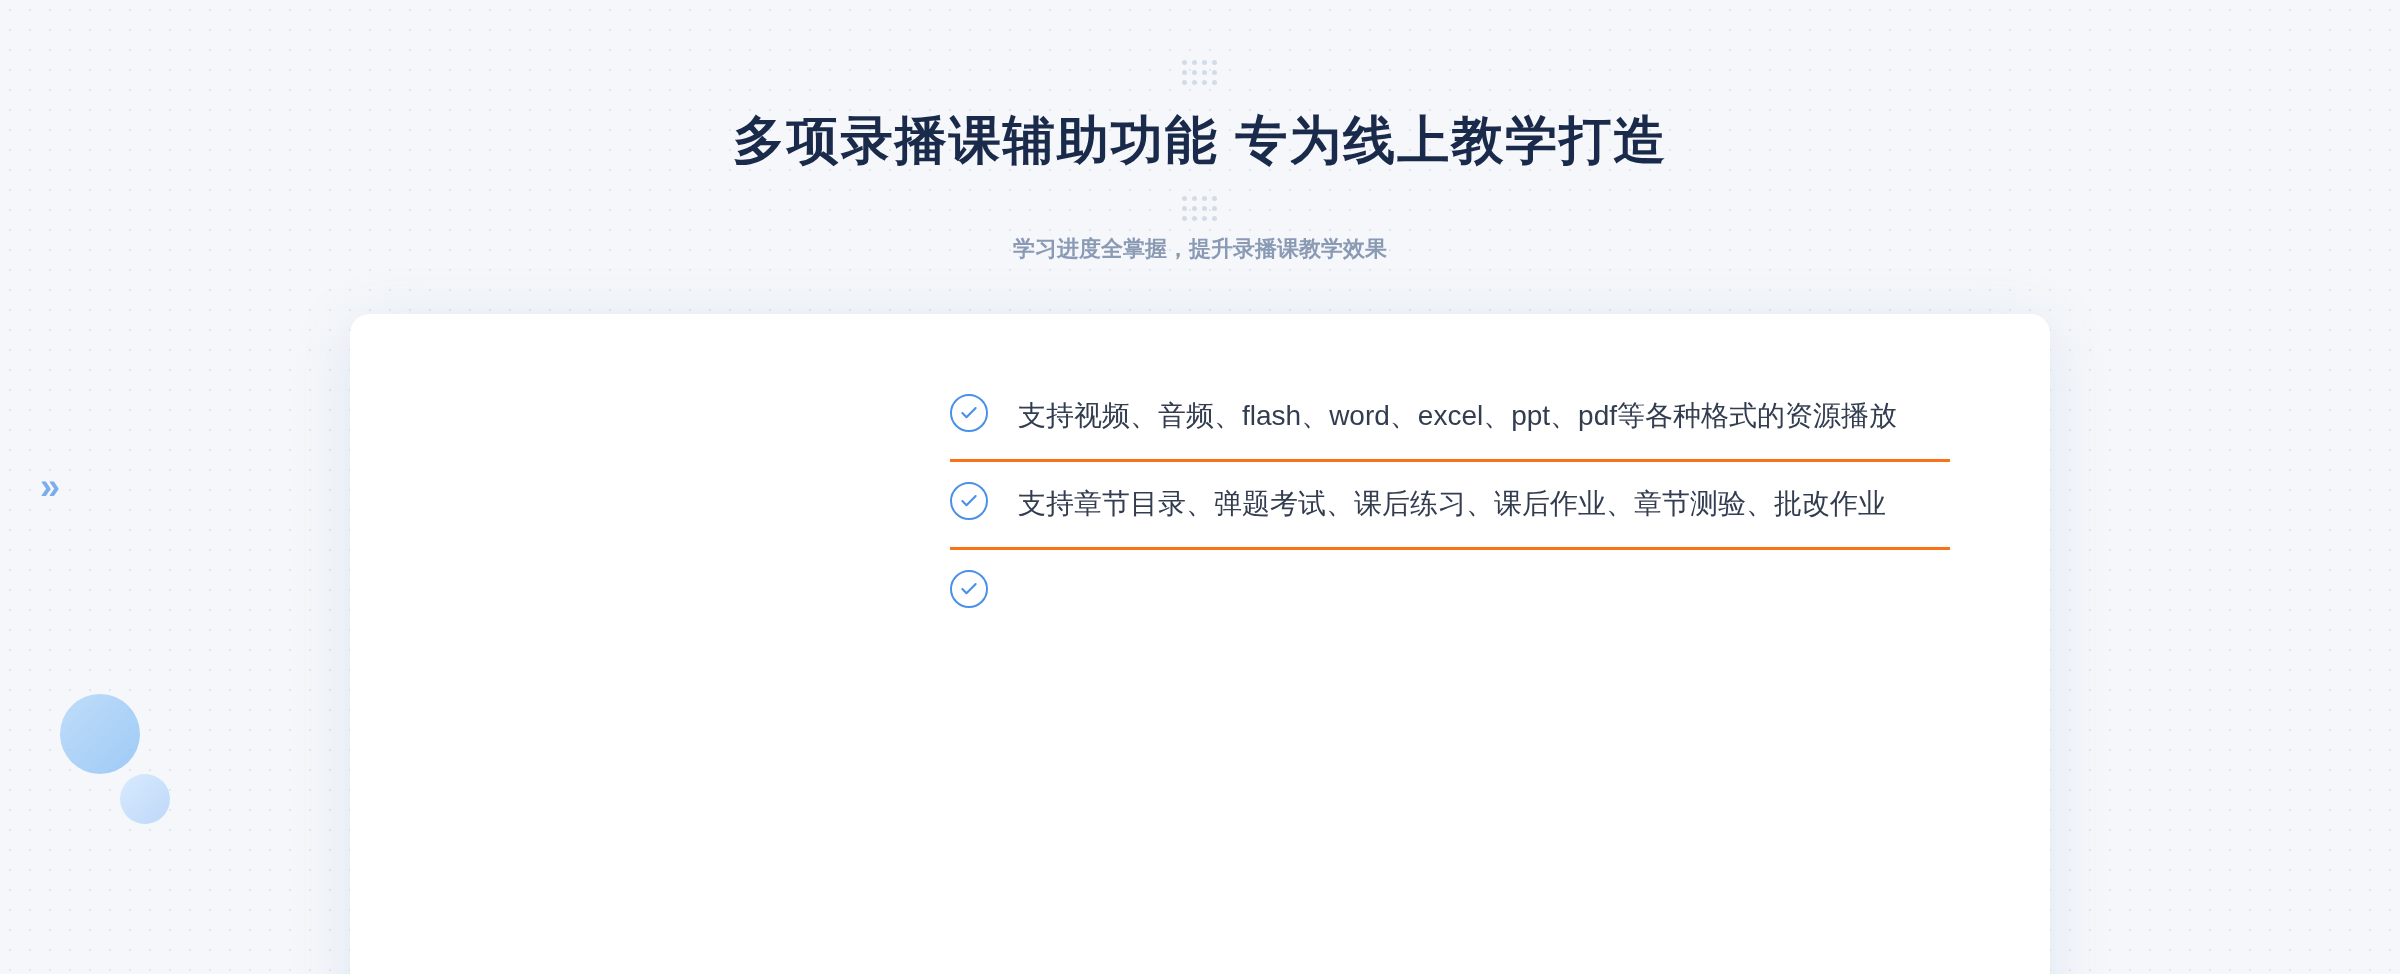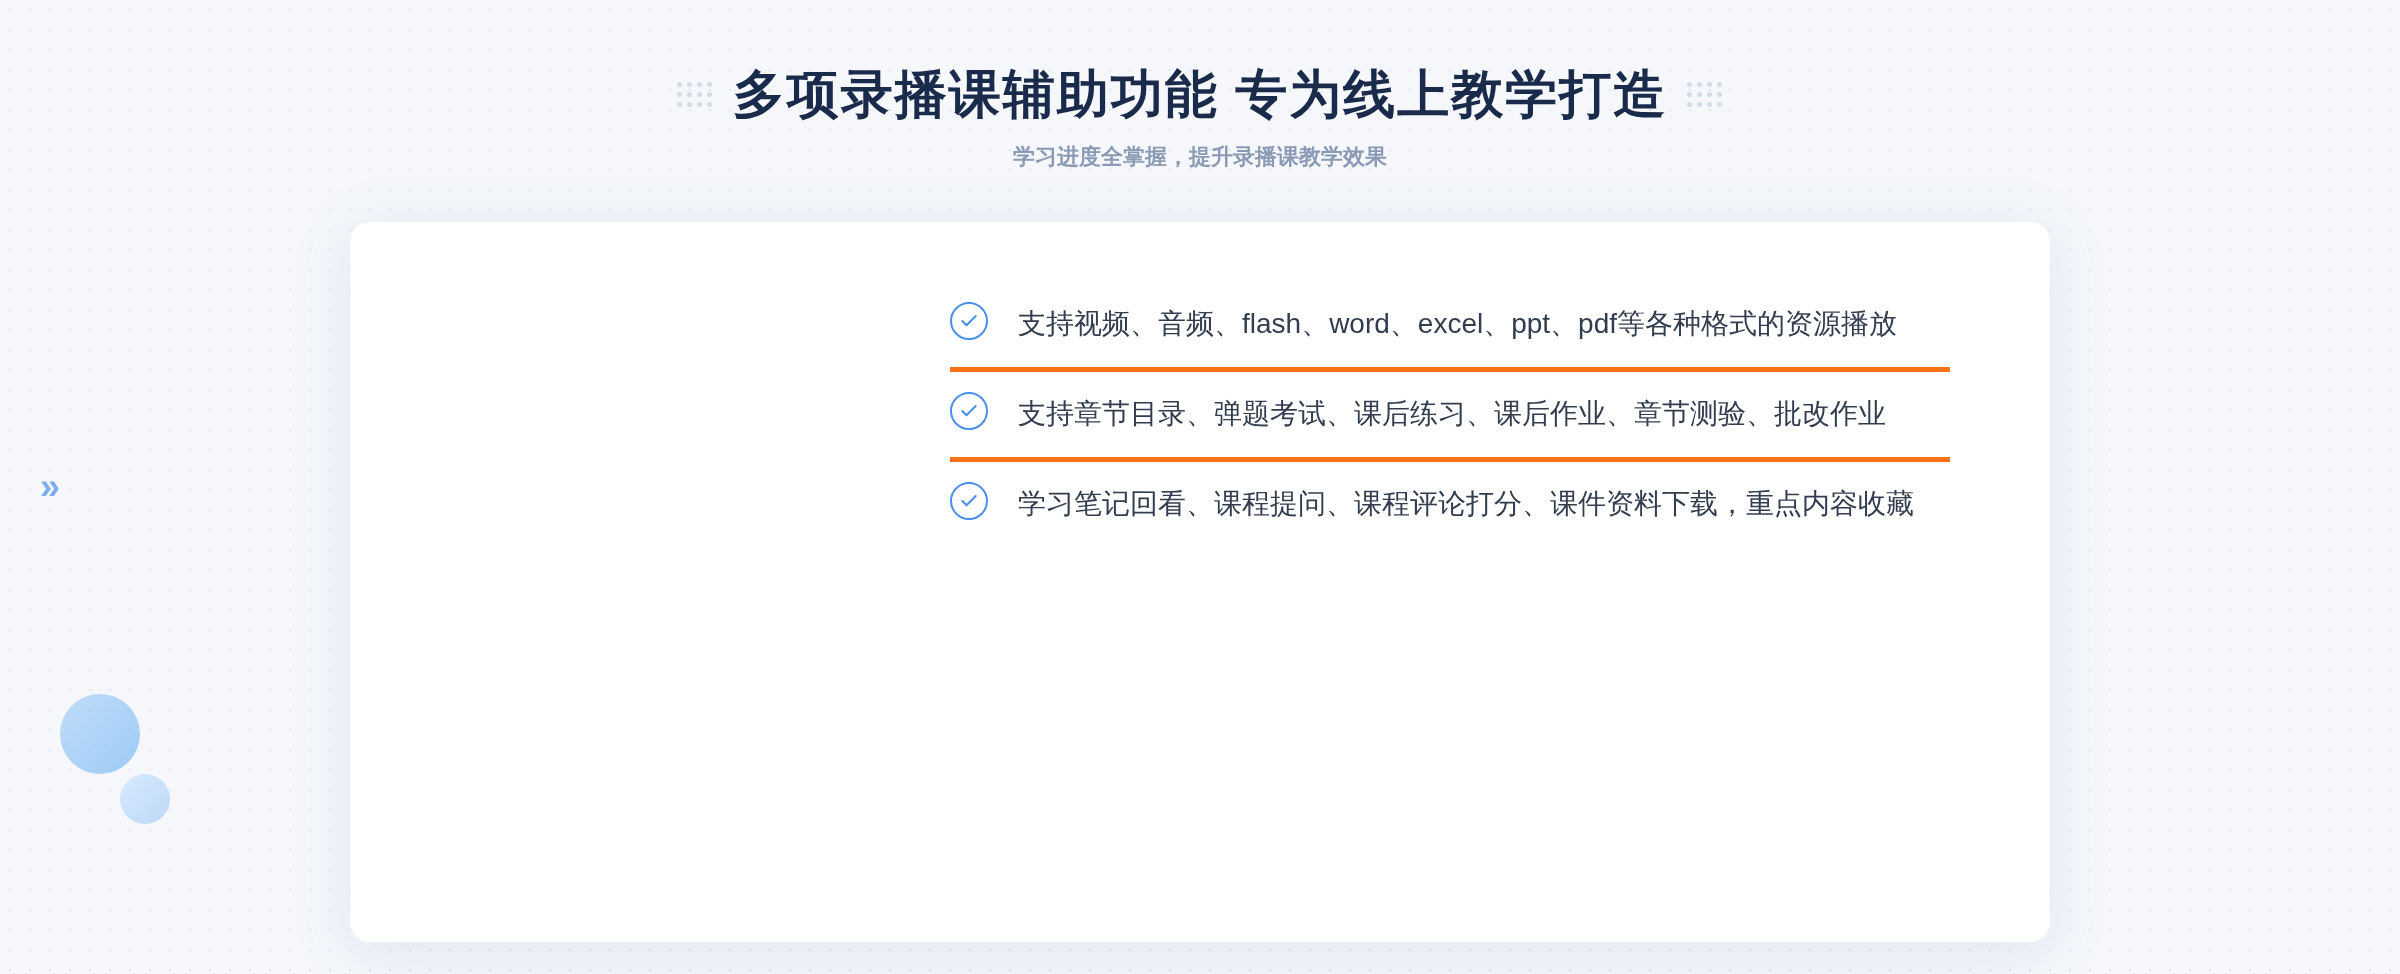--- a/index.html
+++ b/index.html
@@ -47,20 +47,21 @@
       text-align: center;
       margin-bottom: 50px;
       position: relative;
     }
 
     .header-title-row {
       display: flex;
       align-items: center;
       justify-content: center;
       gap: 20px;
+      flex-direction: column;
     }
 
     .dot-grid {
       display: grid;
       grid-template-columns: repeat(4, 6px);
       grid-template-rows: repeat(3, 6px);
       gap: 4px;
       opacity: 0.4;
     }
 
@@ -247,21 +248,21 @@
     }
 
     .feature-item {
       display: flex;
       align-items: flex-start;
       gap: 30px;
       padding: 20px 0;
     }
 
     .feature-item + .feature-item {
-      border-top: 5px solid #f97316;
+      border-top: 3px solid #f97316;
     }
 
     .check-circle {
       width: 38px;
       height: 38px;
       border-radius: 50%;
       border: 2.5px solid #4a90e8;
       display: flex;
       align-items: center;
       justify-content: center;
@@ -590,21 +591,20 @@
         </div>
         <p class="feature-text">支持章节目录、弹题考试、课后练习、课后作业、章节测验、批改作业</p>
       </div>
 
       <div class="feature-item">
         <div class="check-circle">
           <svg viewBox="0 0 24 24" fill="none" stroke="#4a90e8" stroke-width="2.5" stroke-linecap="round" stroke-linejoin="round">
             <polyline points="20 6 9 17 4 12"></polyline>
           </svg>
         </div>
-        <p class="feature-text">学习笔记回看、课程提问、课程评论打分、课件资料下载，重点内容收藏</p>
       </div>
 
 
     </div>
 
   </div>
 
 </div>
 
 </body></html>

